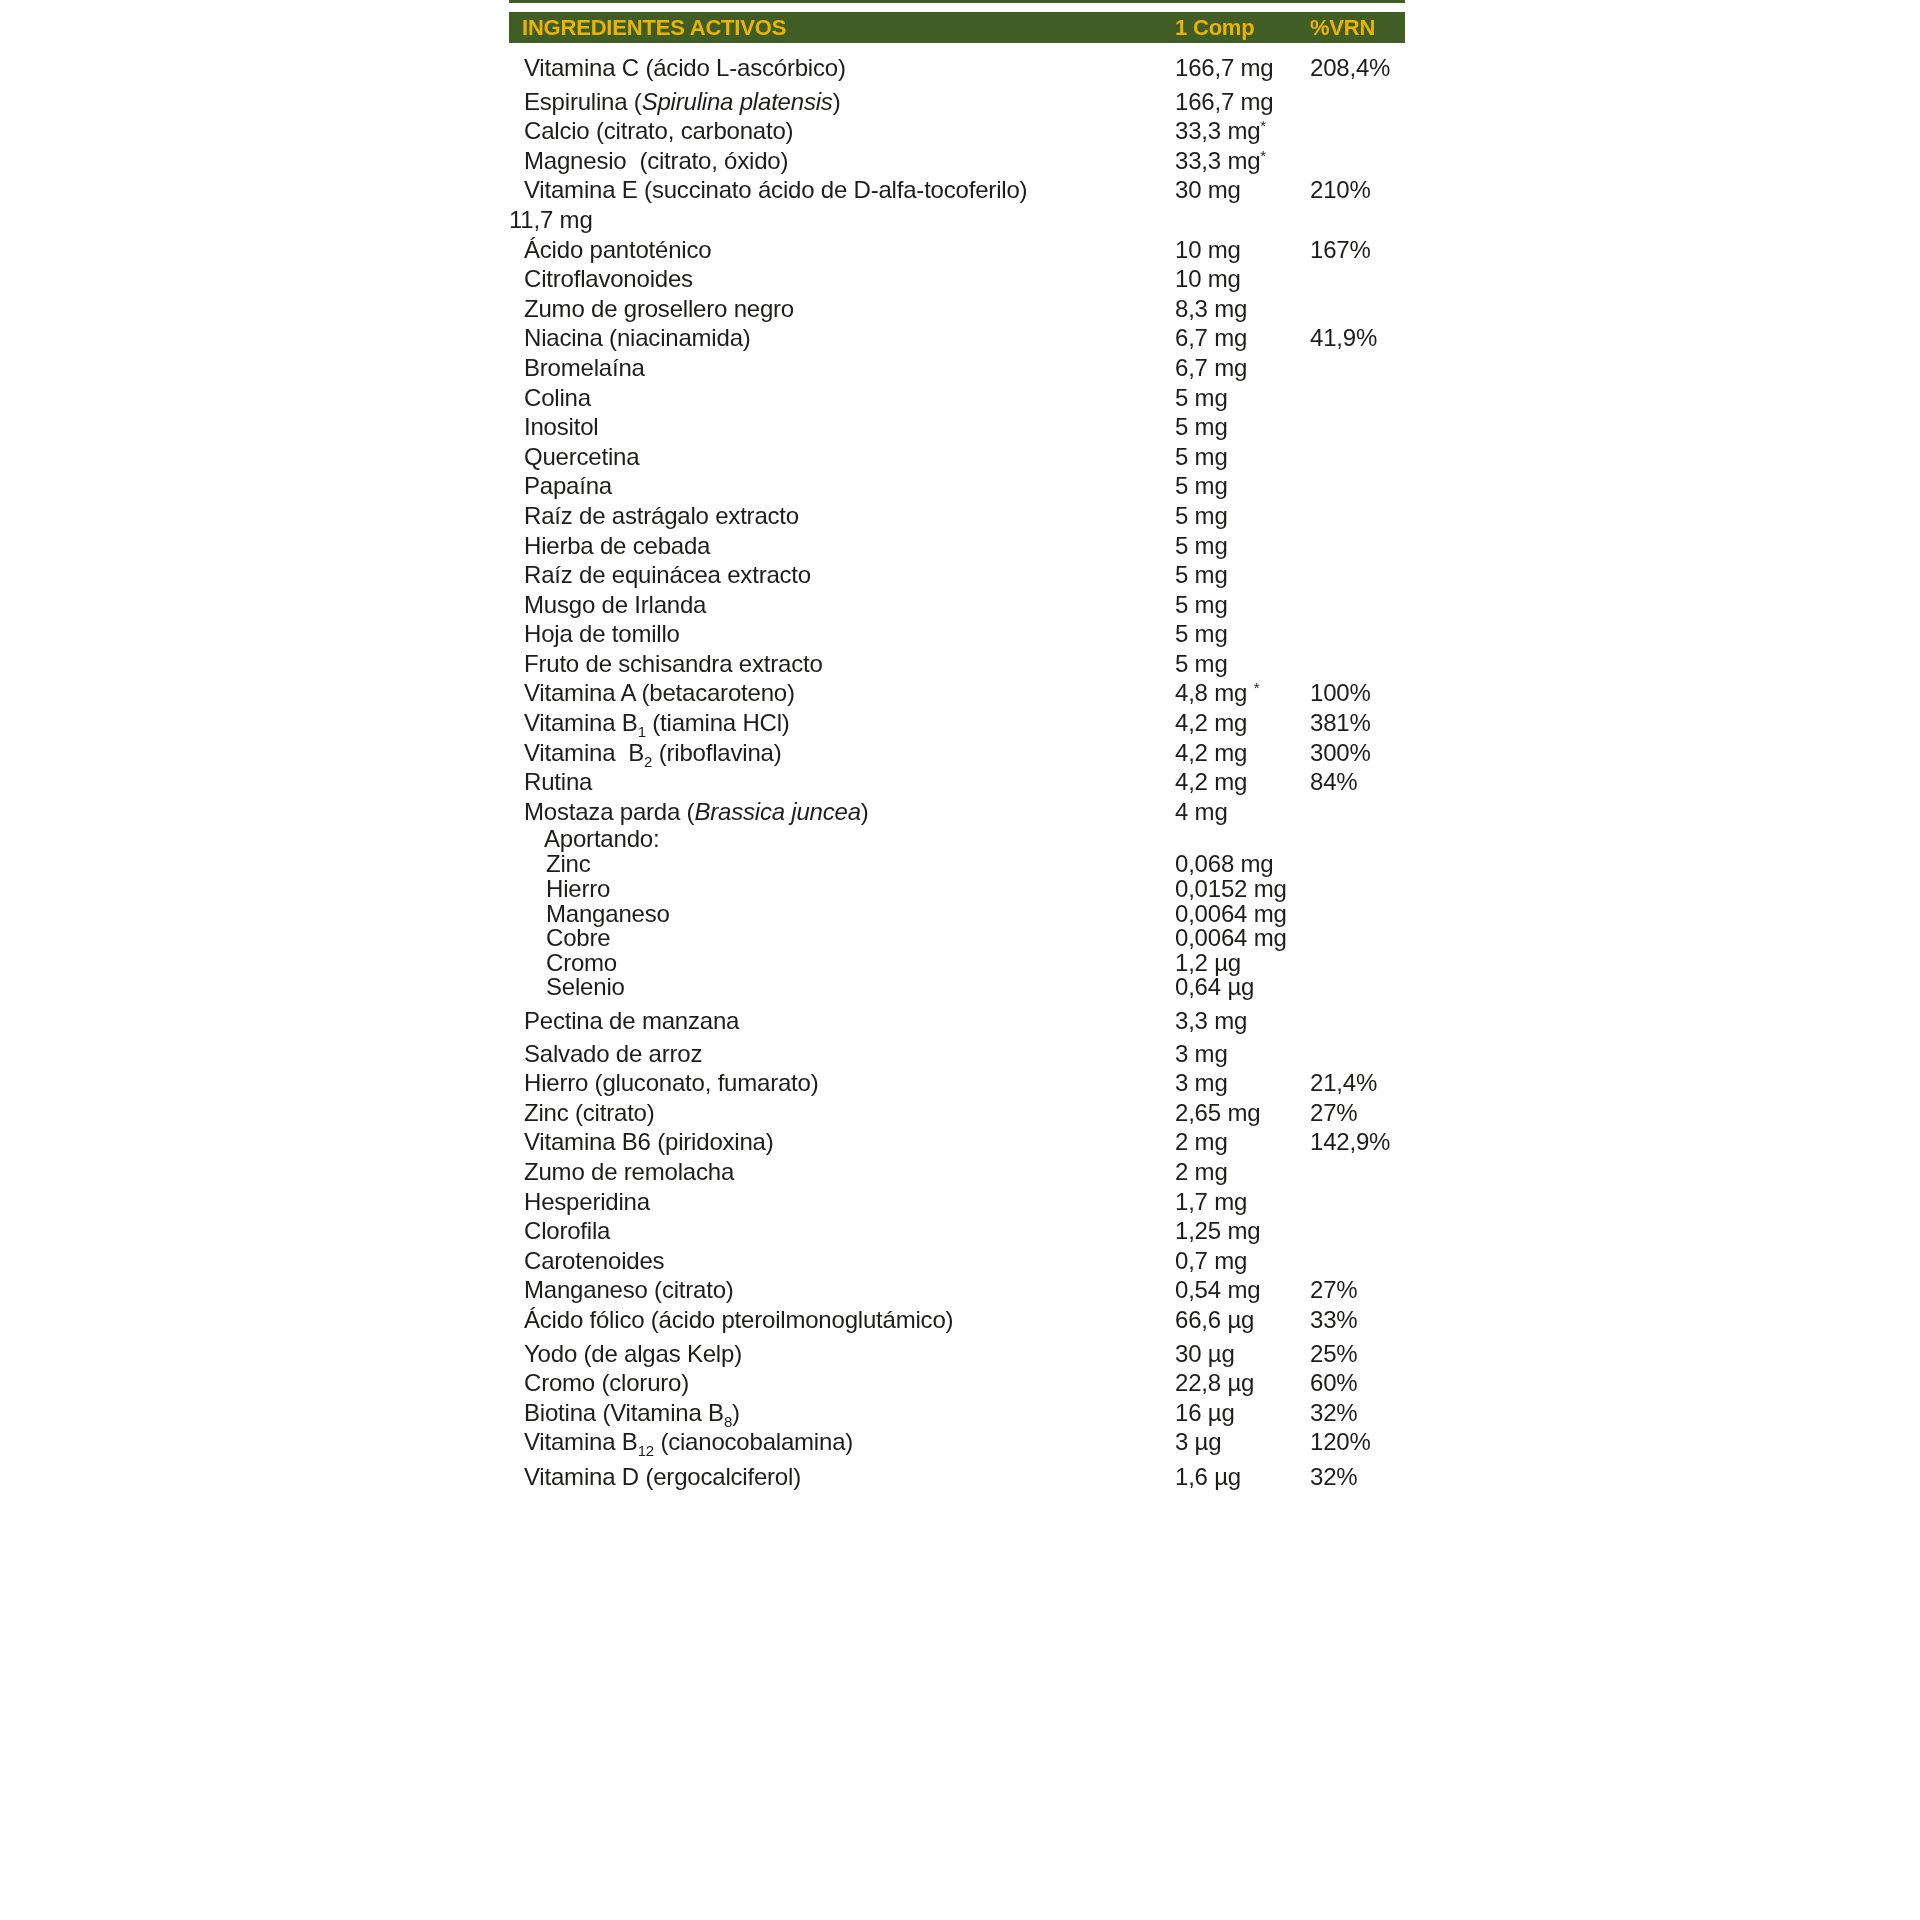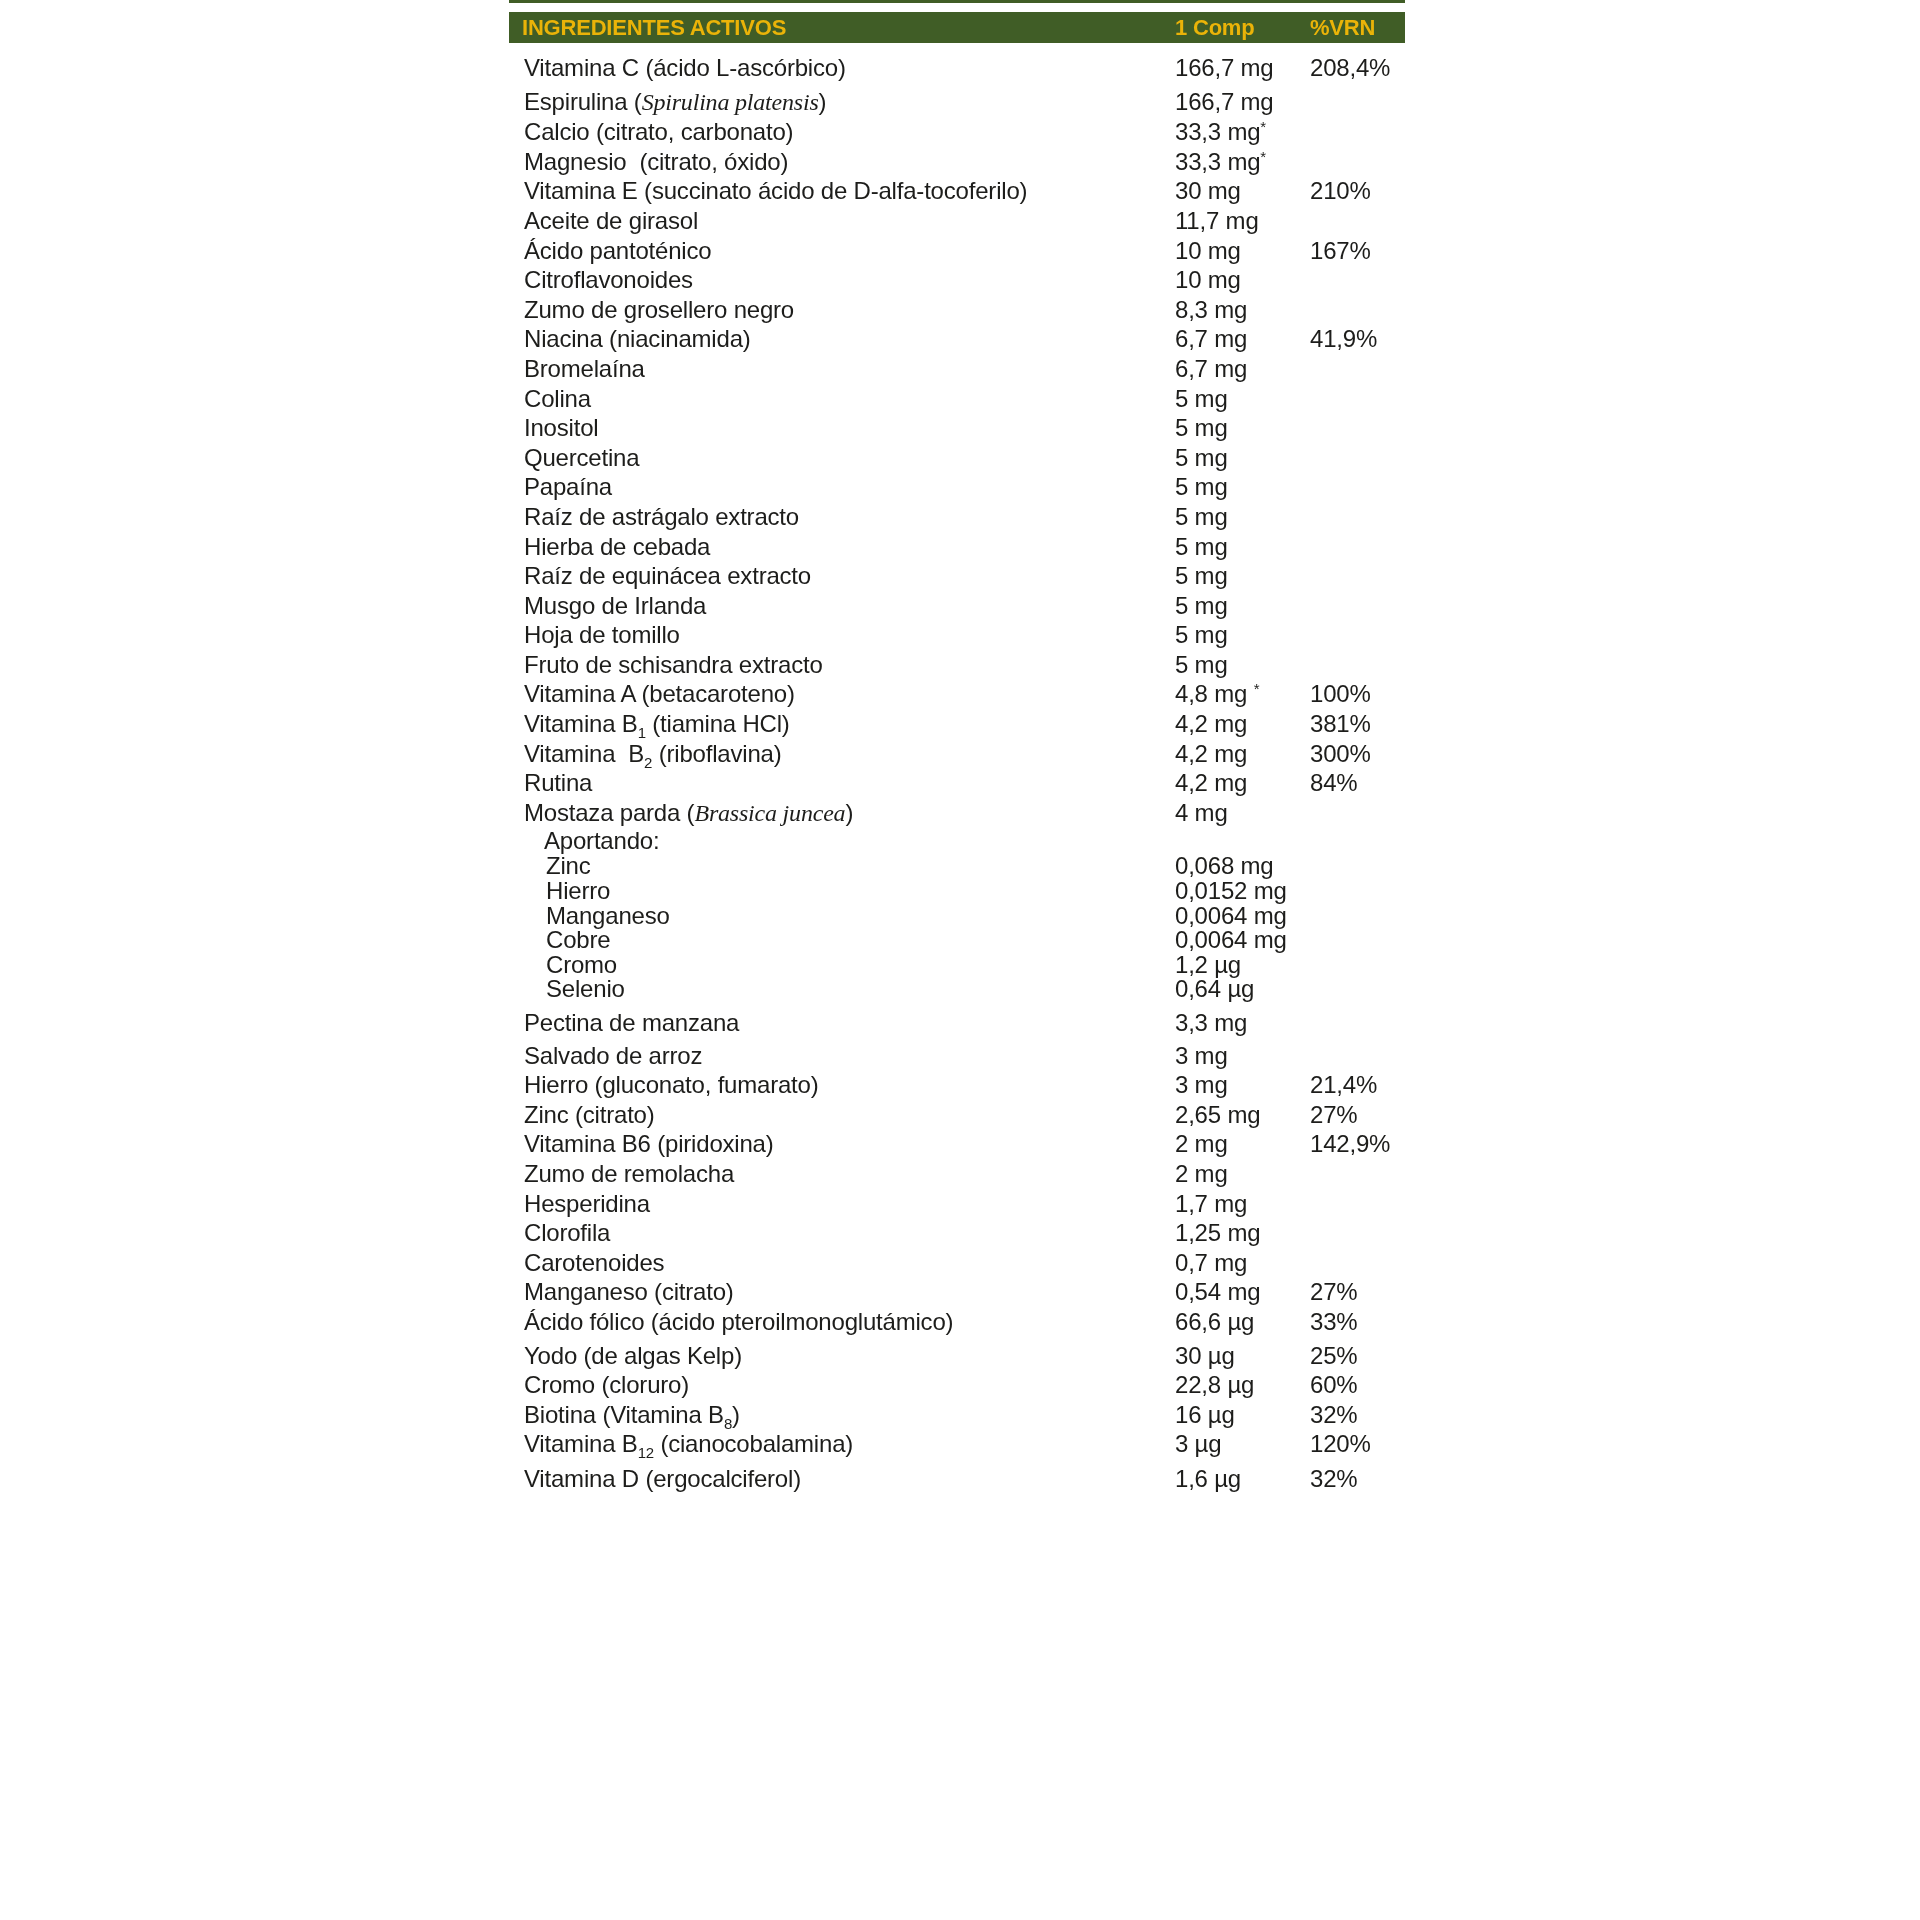--- a/index.html
+++ b/index.html
@@ -49,21 +49,21 @@
   .row .name { padding-left: 15px; white-space: pre; }
   .row.sub  { line-height: 24.6px; }
   .row.sub .name { padding-left: 37px; }
   .row.sub1 { line-height: 26px; }
   .row.sub1 .name { padding-left: 35px; }
   sub {
     font-size: 15px;
     line-height: 0;
     vertical-align: -6px;
   }
-  i { font-style: italic; font-family: Liberation Serif, serif; }
+  i { font-style: italic; }
   sup.ast {
     font-size: 15px;
     line-height: 0;
     vertical-align: 8px;
   }
   .footnote {
     position: absolute;
     left: 509px;
     top: 1960px;
     width: 883px;
@@ -108,21 +108,20 @@
         <div class="name">Magnesio  (citrato, óxido)</div>
         <div class="amt">33,3 mg<sup class="ast">*</sup></div>
         <div class="vrn"></div>
       </div>
       <div class="row">
         <div class="name">Vitamina E (succinato ácido de D-alfa-tocoferilo)</div>
         <div class="amt">30 mg</div>
         <div class="vrn">210%</div>
       </div>
       <div class="row">
-        <div class="name">Aceite de girasol</div>
         <div class="amt">11,7 mg</div>
         <div class="vrn"></div>
       </div>
       <div class="row">
         <div class="name">Ácido pantoténico</div>
         <div class="amt">10 mg</div>
         <div class="vrn">167%</div>
       </div>
       <div class="row">
         <div class="name">Citroflavonoides</div>

